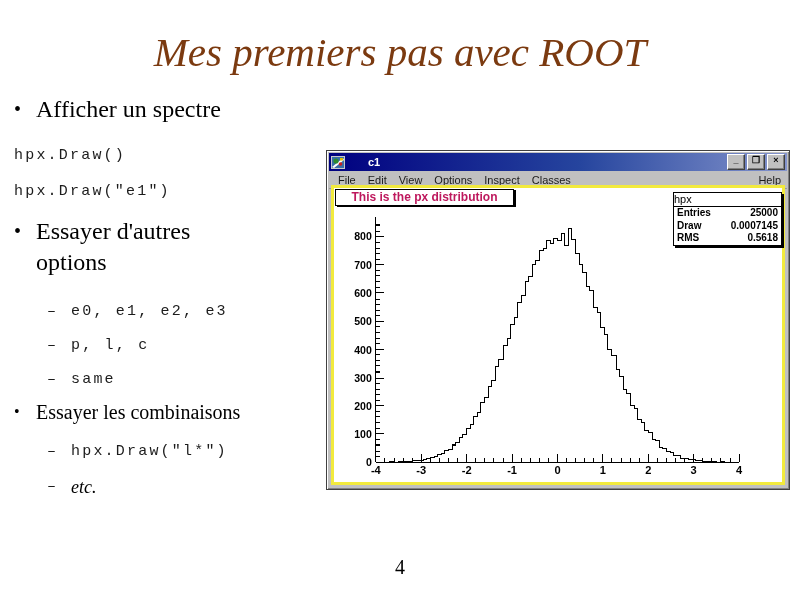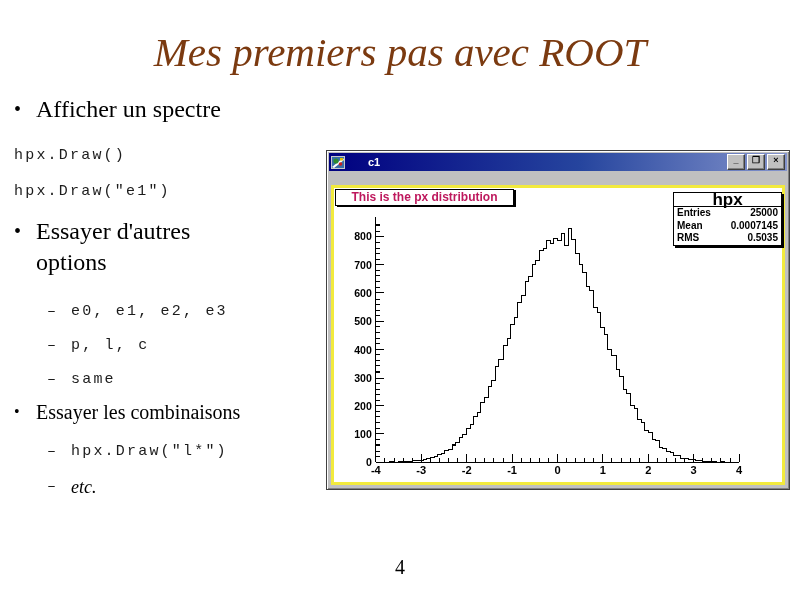--- a/index.html
+++ b/index.html
@@ -56,21 +56,21 @@
   #canvas{position:absolute;left:4px;top:34px;right:4px;bottom:4px;background:#ffffff;
     border:3px solid #f2ea3d;}
   #histo-svg{display:block;width:100%;height:100%;}
   
   #pave-title{position:absolute;left:1px;top:1px;width:177px;height:15px;background:#fff;
     border:1px solid #000;box-shadow:2px 1px 0 #000;text-align:center;
     font-size:12px;font-weight:bold;line-height:15px;color:#be185d;}
   
   #stats{position:absolute;right:0px;top:4px;width:107px;background:#fff;
     border:1px solid #000;box-shadow:2px 2px 0 #000;}
-  #stats .stats-header{text-align:center;font-size:17px;font-weight:bold;
+  #stats .stats-header{text-align:left;font-size:11px;font-weight:normal;
     border-bottom:1px solid #000;line-height:13px;color:#000;}
   .stats-row{display:flex;justify-content:space-between;padding:0 3px;
     font-size:10px;font-weight:bold;line-height:12.6px;color:#000;}
 </style>
 </head>
 <body>
 
 <div id="slide-title">Mes premiers pas avec ROOT</div>
 
 <div id="content">
@@ -126,20 +126,31 @@
       <circle cx="9.5" cy="8" r="1.8" fill="#cc2222"></circle>
       <rect x="8" y="2" width="3" height="3" fill="#e8c migrate00" opacity="0"></rect>
       <rect x="9" y="2" width="3" height="2.5" fill="#e0c000"></rect>
     </svg>
     <span class="win-title">c1</span>
     <span id="tb-buttons" style="display: flex; gap: 2px;">
         <span class="tb-btn">_</span>
         <span class="tb-btn">❐</span>
         <span class="tb-btn">×</span>
       </span>
+  </div>
+  <div id="menubar">
+    <span id="menu-left" style="display: flex;">
+        <span class="menu-item">File</span>
+        <span class="menu-item">Edit</span>
+        <span class="menu-item">View</span>
+        <span class="menu-item">Options</span>
+        <span class="menu-item">Inspect</span>
+        <span class="menu-item">Classes</span>
+      </span>
+    <span class="menu-item menu-help">Help</span>
   </div>
   <div id="canvas">
     <svg id="histo-svg" viewBox="0 0 444 290" preserveAspectRatio="none">
         <line x1="41.5" y1="28.5" x2="41.5" y2="270.5" stroke="#000" stroke-width="1" shape-rendering="crispEdges"></line>
         <line x1="41.5" y1="270.5" x2="401.5" y2="270.5" stroke="#000" stroke-width="1" shape-rendering="crispEdges"></line>
         <line x1="41.5" y1="270.5" x2="49.5" y2="270.5" stroke="#000" stroke-width="1" shape-rendering="crispEdges"></line>
         <text x="37.5" y="274.5" text-anchor="end" font-family="&quot;Liberation Sans&quot;,sans-serif" font-size="10.5" font-weight="bold" fill="#000">0</text>
         <line x1="41.5" y1="264.5" x2="45.5" y2="264.5" stroke="#000" stroke-width="1" shape-rendering="crispEdges"></line>
         <line x1="41.5" y1="259.5" x2="45.5" y2="259.5" stroke="#000" stroke-width="1" shape-rendering="crispEdges"></line>
         <line x1="41.5" y1="253.5" x2="45.5" y2="253.5" stroke="#000" stroke-width="1" shape-rendering="crispEdges"></line>
@@ -244,23 +255,23 @@
       </svg>
     <div id="pave-title">This is the px distribution</div>
     <div id="stats">
       <div class="stats-header">hpx</div>
       <div id="stats-rows">
           <div class="stats-row">
             <span>Entries</span>
             <span>25000</span>
           </div>
           <div class="stats-row">
-            <span>Mean</span>
+            <span>Draw</span>
             <span>0.0007145</span>
           </div>
           <div class="stats-row">
             <span>RMS</span>
-            <span>0.5035</span>
+            <span>0.5618</span>
           </div>
         </div>
     </div>
   </div>
 </div>
 
 </body></html>

